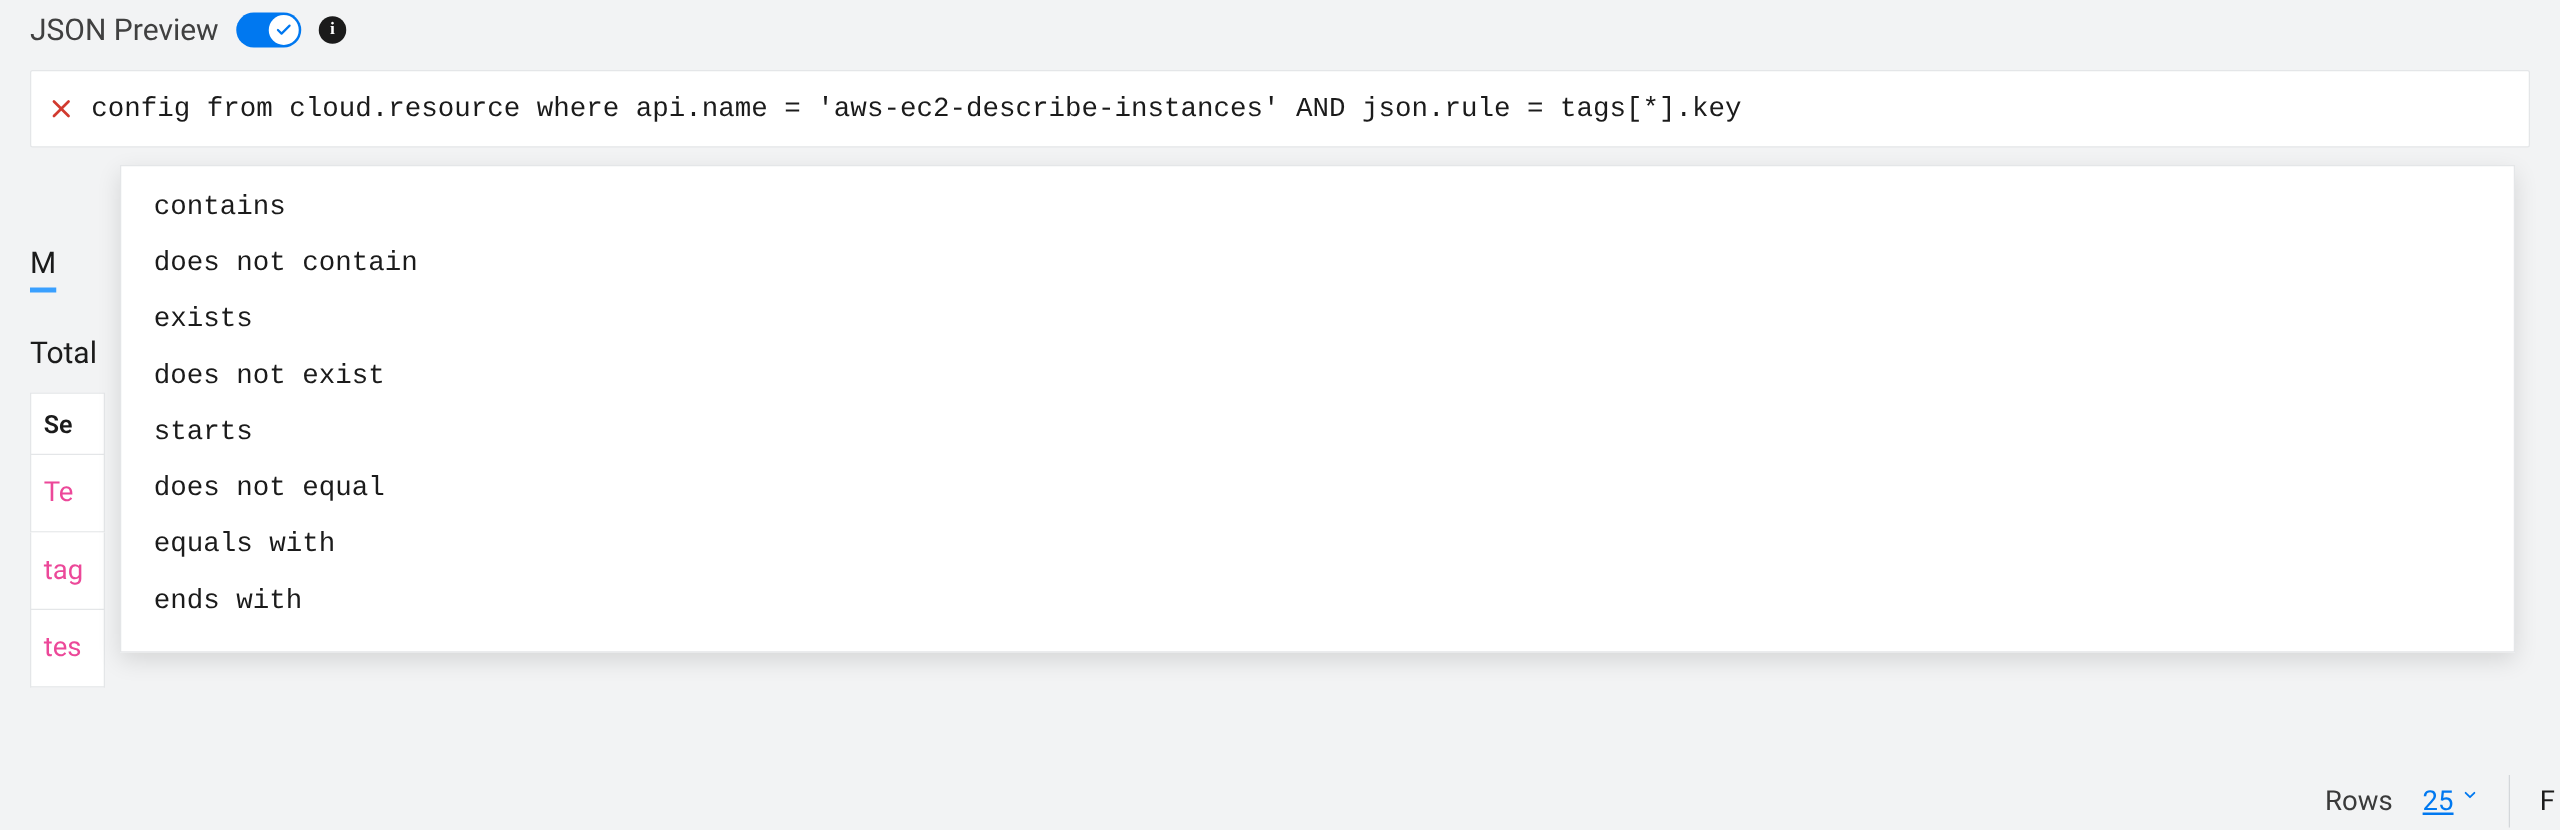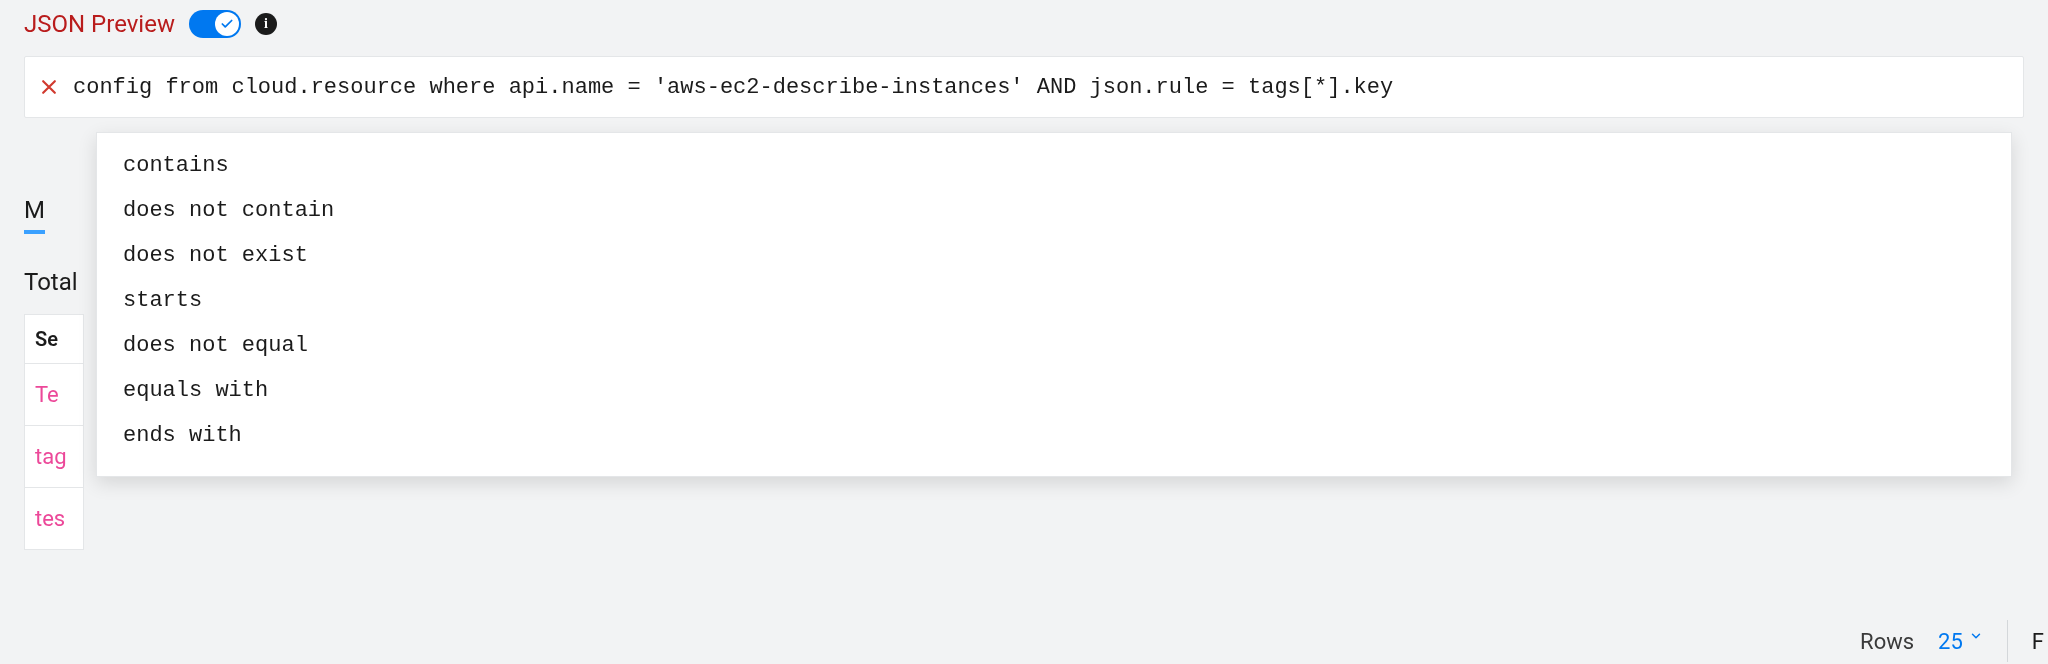--- a/index.html
+++ b/index.html
@@ -22,21 +22,21 @@
   
   .header-row {
     display: flex;
     align-items: center;
     gap: 14px;
     margin-bottom: 18px;
   }
   .header-title {
     font-size: 24px;
     font-weight: 400;
-    color: #b91c1c;
+    color: #404040;
   }
   .toggle {
     width: 52px;
     height: 28px;
     border-radius: 14px;
     background: #0078f0;
     position: relative;
     display: inline-flex;
     align-items: center;
     justify-content: flex-end;
@@ -170,20 +170,21 @@
     font-size: 22px;
     color: #555;
     z-index: 2;
   }
   .rows-label { color: #3a3a3a; }
   .rows-value {
     color: #0078f0;
     display: inline-flex;
     align-items: flex-start;
     gap: 6px;
+    text-decoration: underline;
   }
   .footer-divider {
     width: 1px;
     height: 42px;
     background: #d4d7da;
   }
   .page-letter {
     font-size: 22px;
     color: #1b1b1b;
   }
@@ -227,20 +228,21 @@
       <div class="result-header">Se</div>
       <div class="result-cell">Te</div>
       <div class="result-cell">tag</div>
       <div class="result-cell">tes</div>
     </div>
   </div>
 
   <div class="autocomplete">
     <div class="ac-item">contains</div>
     <div class="ac-item">does not contain</div>
+    <div class="ac-item">exists</div>
     <div class="ac-item">does not exist</div>
     <div class="ac-item">starts</div>
     <div class="ac-item">does not equal</div>
     <div class="ac-item">equals with</div>
     <div class="ac-item">ends with</div>
   </div>
 
 </div>
 
 <div class="footer">

